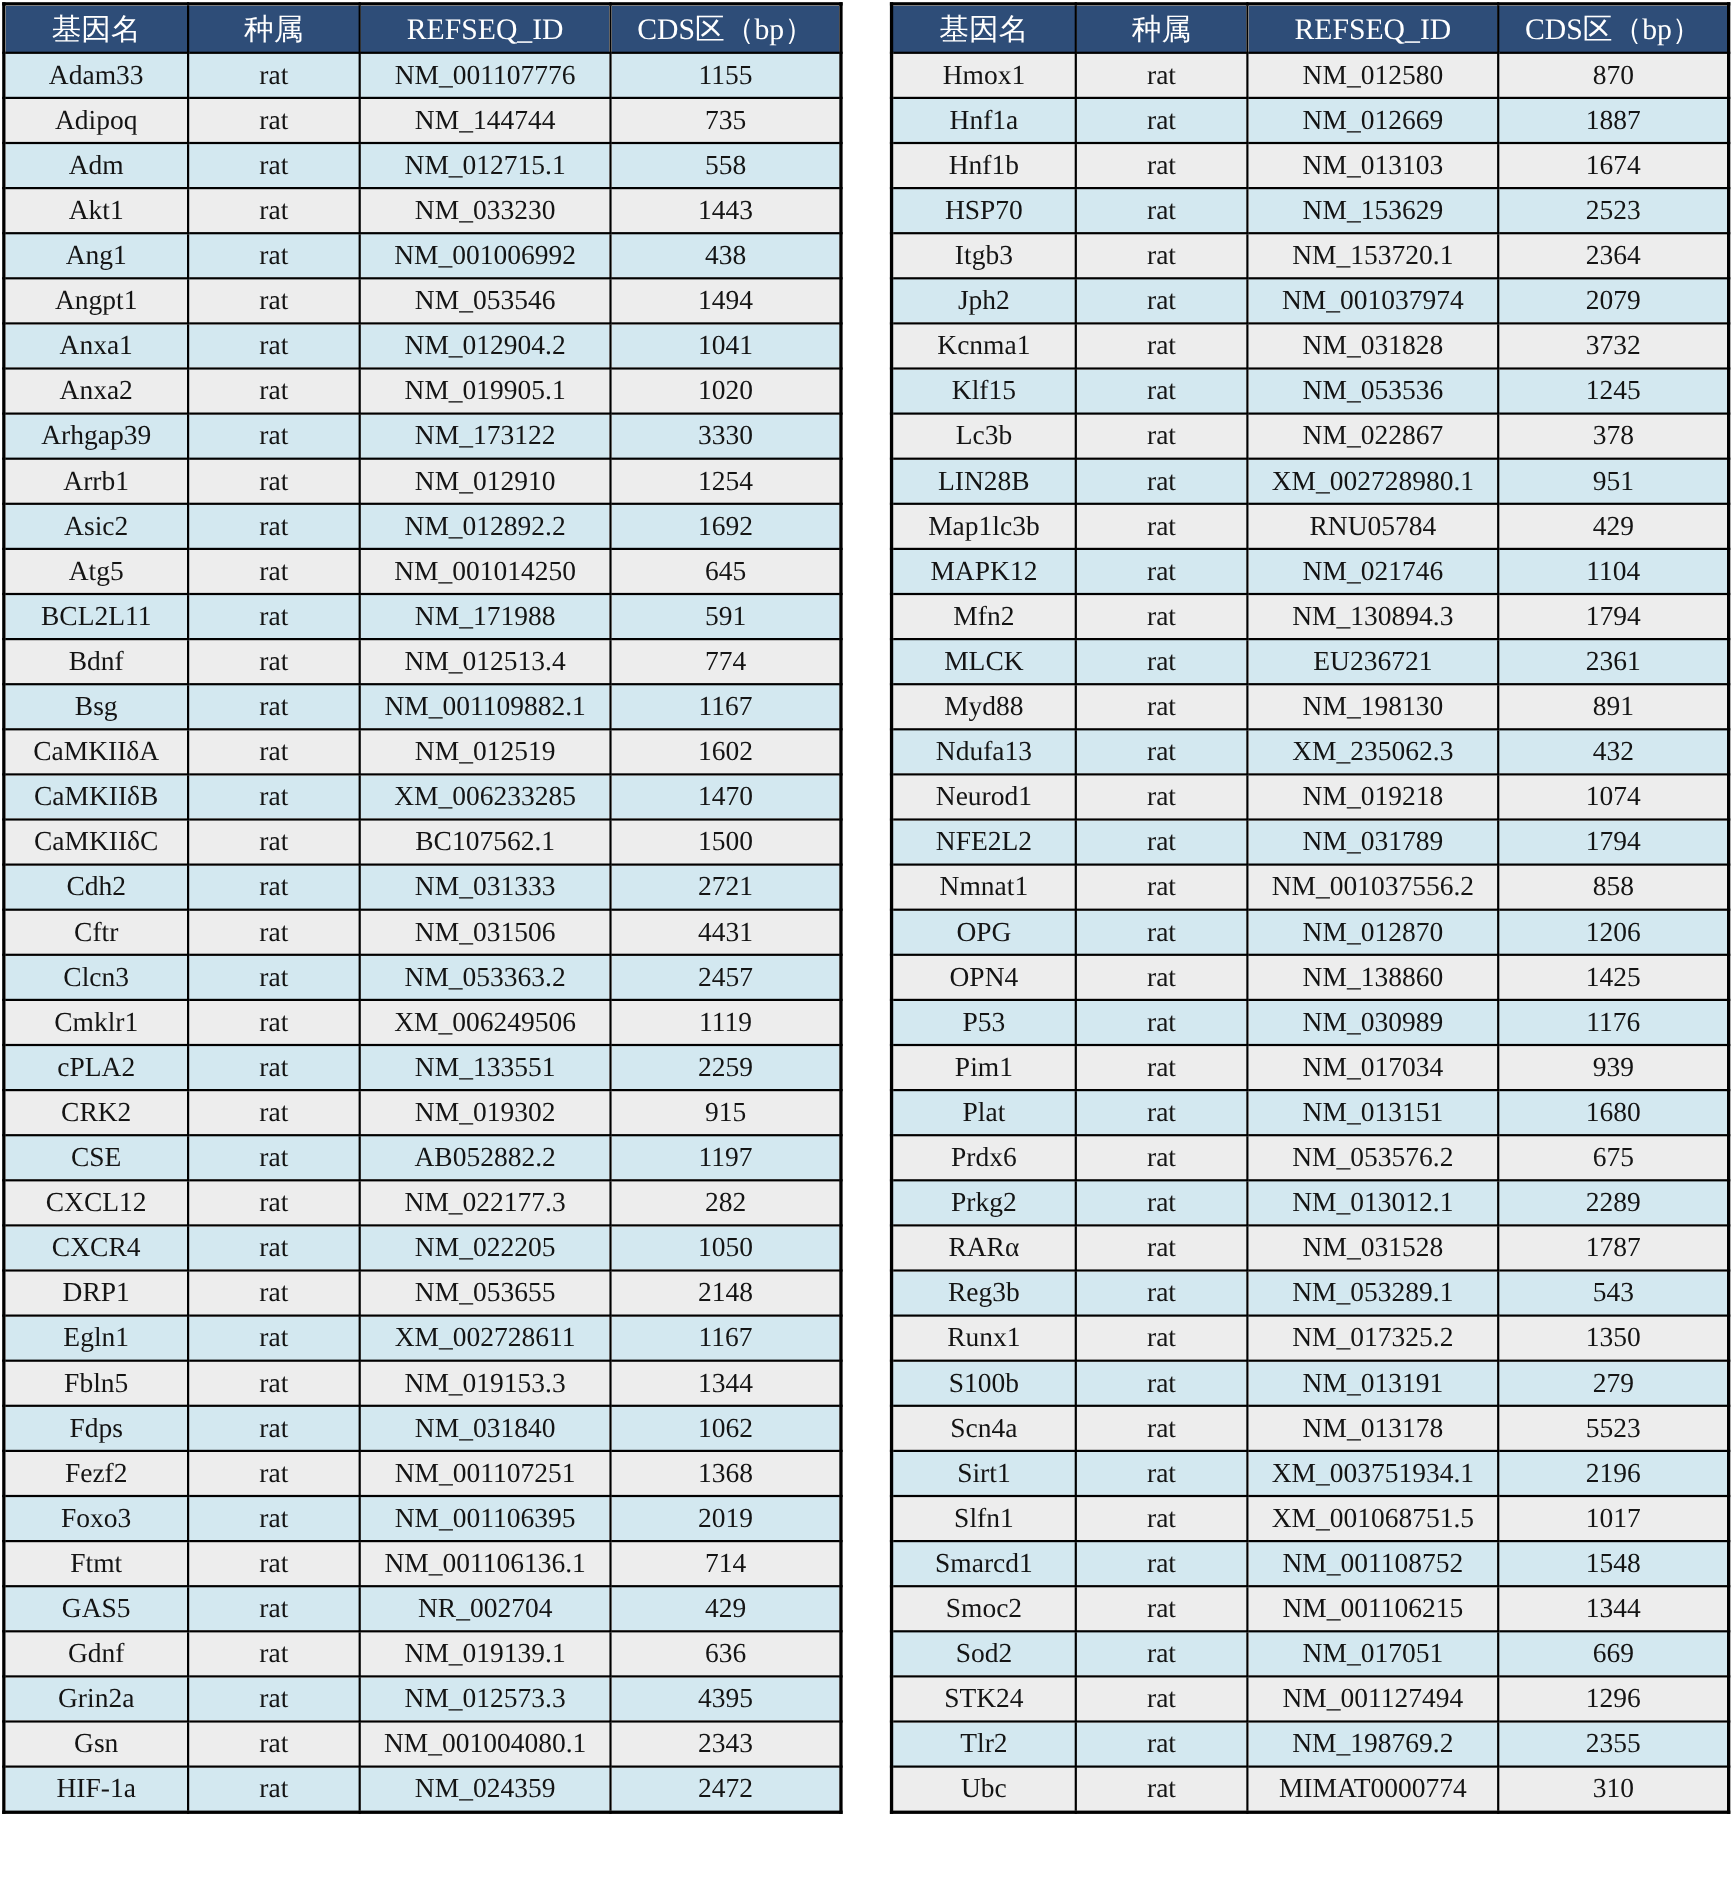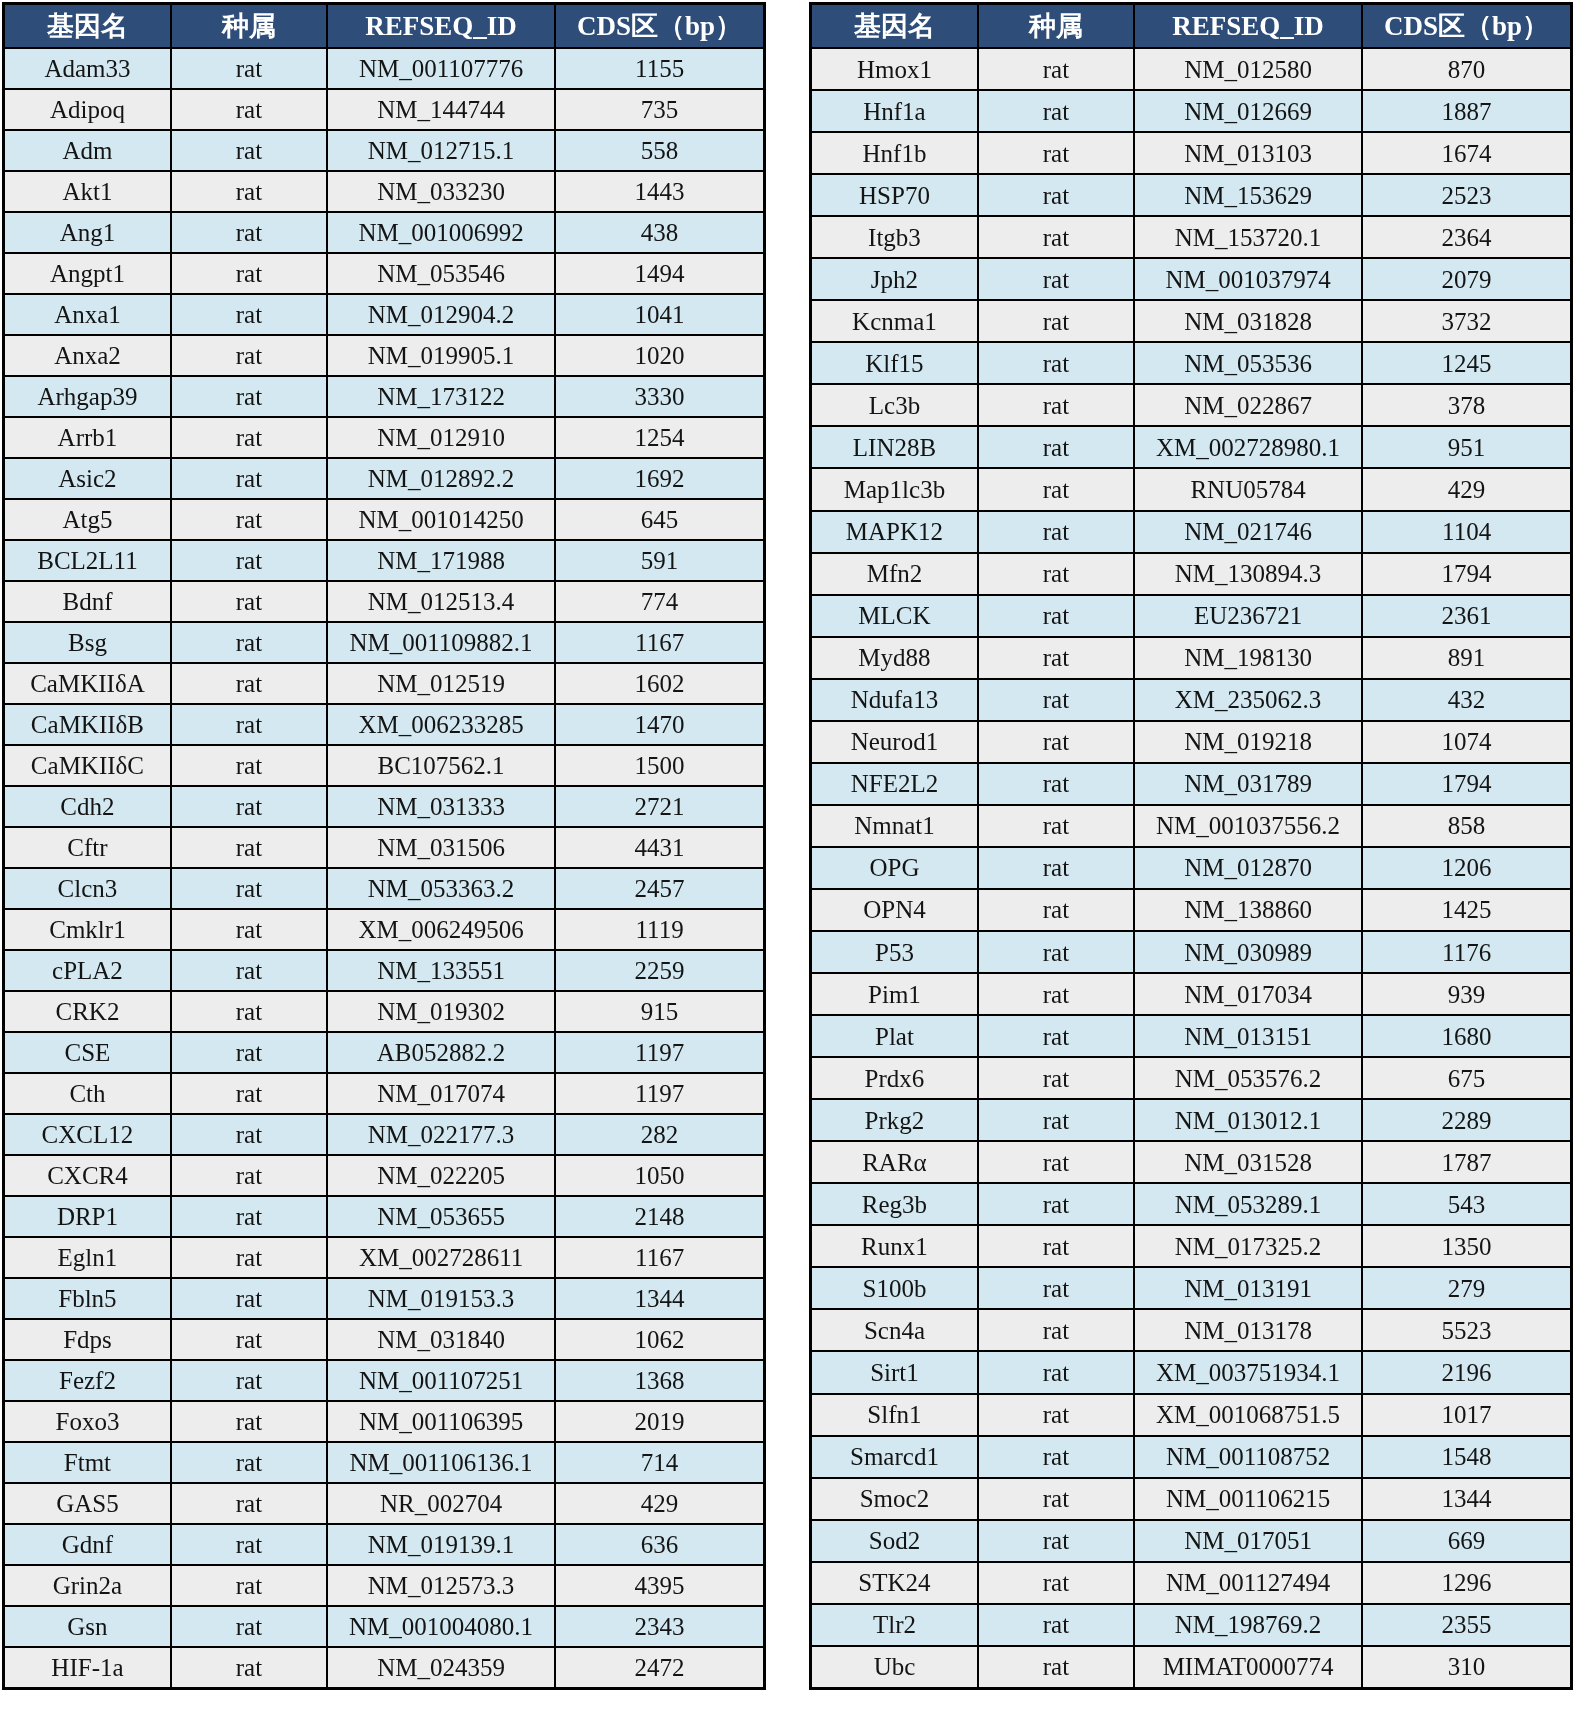--- a/index.html
+++ b/index.html
@@ -39,21 +39,21 @@
     line-height: 39px;
     font-family: "Liberation Serif", "DejaVu Serif", serif;
     font-size: 25px;
     color: var(--body-text);
     overflow: hidden;
     white-space: nowrap;
   }
   table.gene-table thead th {
     background: var(--header-bg);
     color: var(--header-text);
-    font-weight: bold;
+    font-weight: normal;
     font-size: 27px;
     height: 42px;
     line-height: 42px;
     text-align: center;
   }
   col.c-gene    { width: 22%; }
   col.c-species { width: 20.5%; }
   col.c-refseq  { width: 30%; }
   col.c-cds     { width: 27.5%; }
   table.first-blue tbody tr:nth-child(odd)  td { background: var(--row-blue); }
@@ -226,26 +226,20 @@
           <td>NM_019302</td>
           <td>915</td>
         </tr>
         <tr>
           <td>CSE</td>
           <td>rat</td>
           <td>AB052882.2</td>
           <td>1197</td>
         </tr>
         <tr>
-          <td>Cth</td>
-          <td>rat</td>
-          <td>NM_017074</td>
-          <td>1197</td>
-        </tr>
-        <tr>
           <td>CXCL12</td>
           <td>rat</td>
           <td>NM_022177.3</td>
           <td>282</td>
         </tr>
         <tr>
           <td>CXCR4</td>
           <td>rat</td>
           <td>NM_022205</td>
           <td>1050</td>

